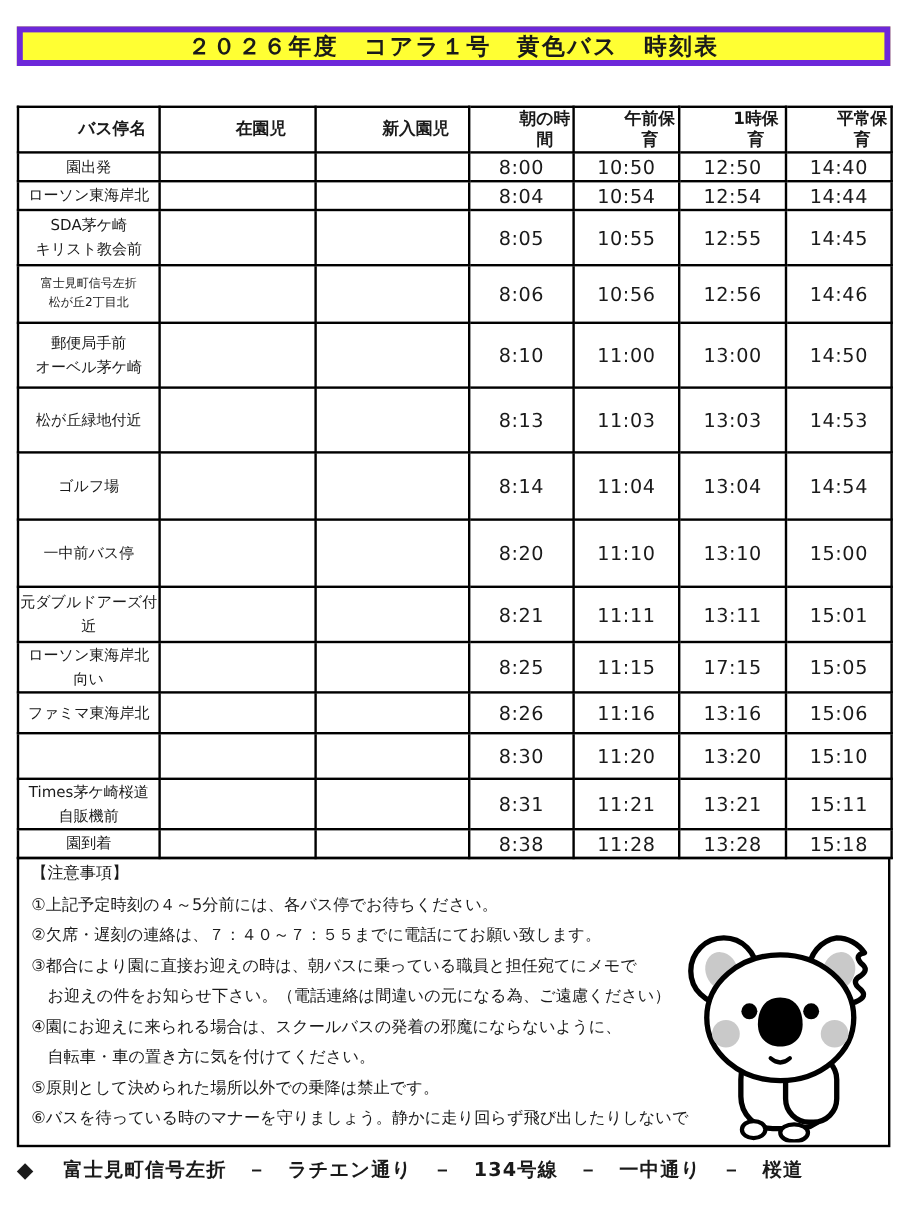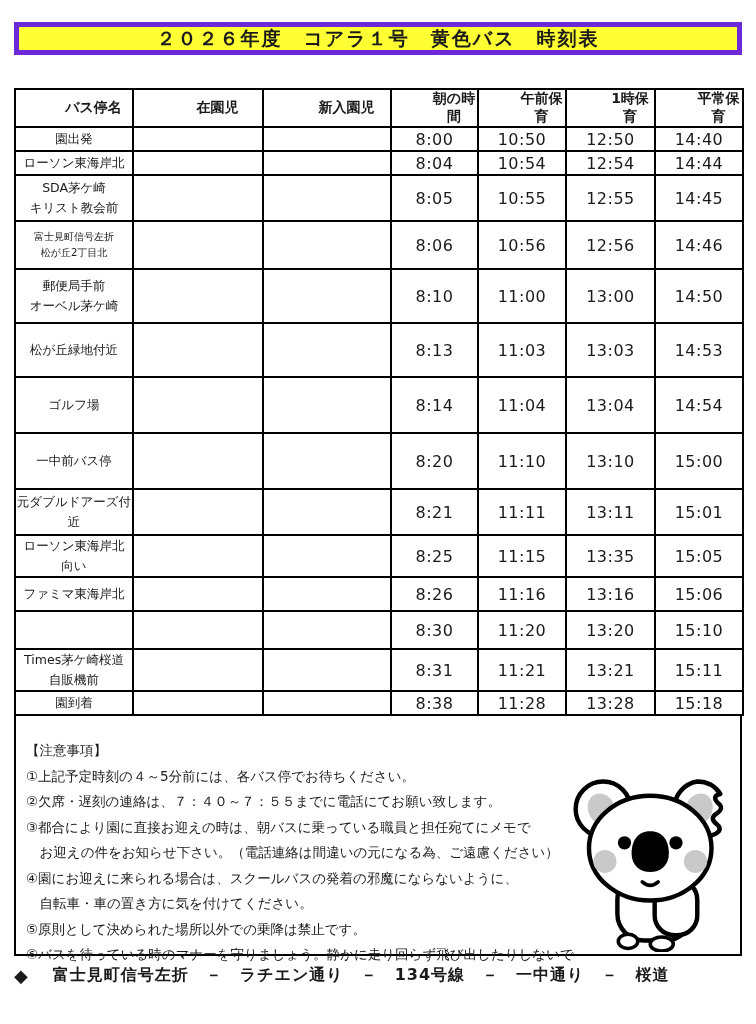--- a/index.html
+++ b/index.html
@@ -27,21 +27,21 @@
     overflow:hidden;
   }
   .timetable th { font-size:14px; font-weight:bold; height:24px;padding-left:39px; }
   td.stop { font-size:12.5px; white-space:pre-line; line-height:1.6; }
   td.stop.small { font-size:10px; }
   td.time { font-size:16px; letter-spacing:0.5px; }
 
   
   .notes {
     position:relative; margin-top:-2px; width:728px; height:242px;
-    border:2px solid #000; box-sizing:border-box; padding:22px 10px;
+    border:2px solid #000; box-sizing:border-box; padding:0 10px;
     font-size:13.5px; line-height:25.5px;
   }
   .notes .heading { font-weight:normal; }
   .note-line { white-space:pre-wrap; }
 
   
   .koala {
     position:absolute; right:2px; bottom:2px; width:172px; height:182px;
   }
 
@@ -167,21 +167,21 @@
         <td class="time">13:11</td>
         <td class="time">15:01</td>
       </tr>
       <tr style="height:42px">
         <td class="stop">ローソン東海岸北
 向い</td>
         <td></td>
         <td></td>
         <td class="time">8:25</td>
         <td class="time">11:15</td>
-        <td class="time">13:35</td>
+        <td class="time">17:15</td>
         <td class="time">15:05</td>
       </tr>
       <tr style="height:34px">
         <td class="stop">ファミマ東海岸北</td>
         <td></td>
         <td></td>
         <td class="time">8:26</td>
         <td class="time">11:16</td>
         <td class="time">13:16</td>
         <td class="time">15:06</td>

